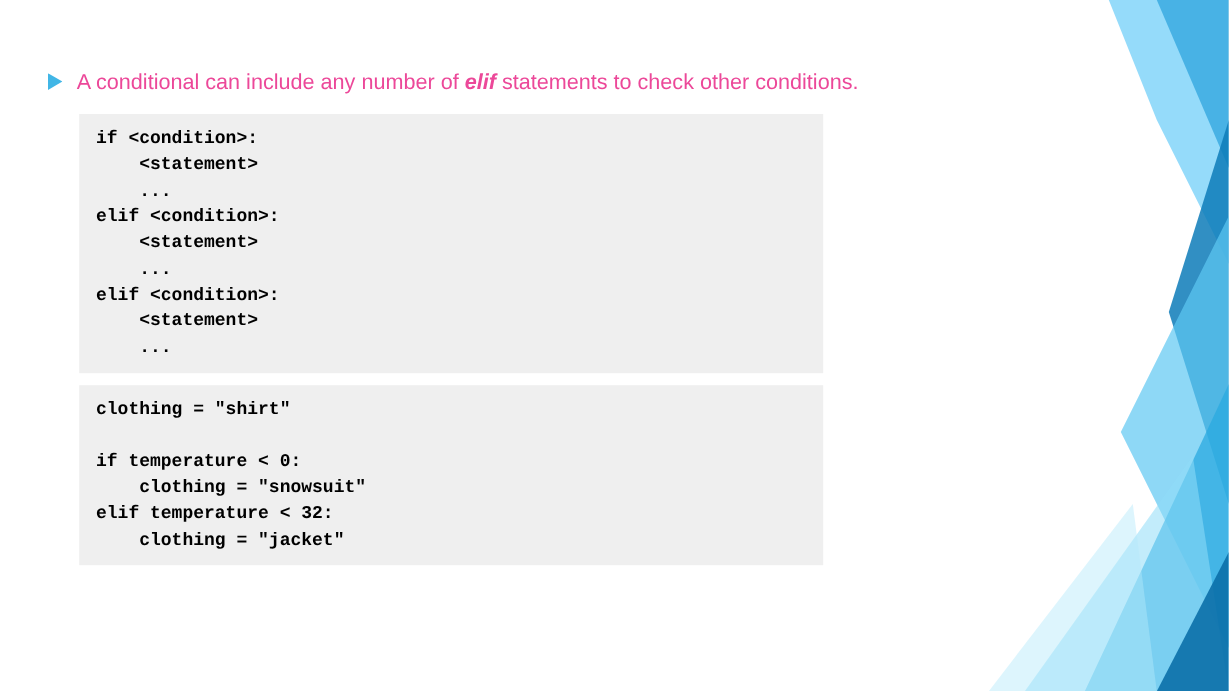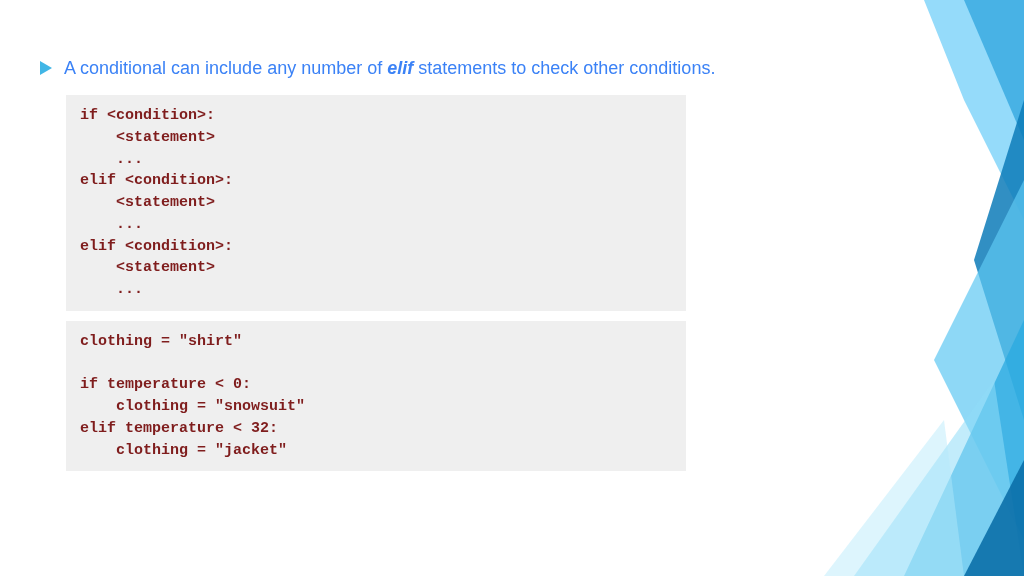--- a/index.html
+++ b/index.html
@@ -36,31 +36,31 @@
     display: flex;
     align-items: flex-start;
     gap: 12px;
     margin-bottom: 14px;
   }
   .bullet-icon {
     flex: 0 0 auto;
     margin-top: 5px;
   }
   .bullet-text {
-    color: #3b82f6;
+    color: #ec4899;
     font-size: 18px;
     line-height: 1.4;
   }
   .bullet-text b { font-weight: 700; font-style: italic; }
   .code-block {
     background: #efefef;
     font-family: "Courier New", monospace;
     font-size: 15px;
     font-weight: 700;
-    color: #7f1d1d;
+    color: #000000;
     padding: 10px 14px;
     margin-left: 26px;
     margin-bottom: 10px;
     white-space: pre;
     line-height: 1.45;
     width: 620px;
   }
 </style>
 </head>
 <body>

